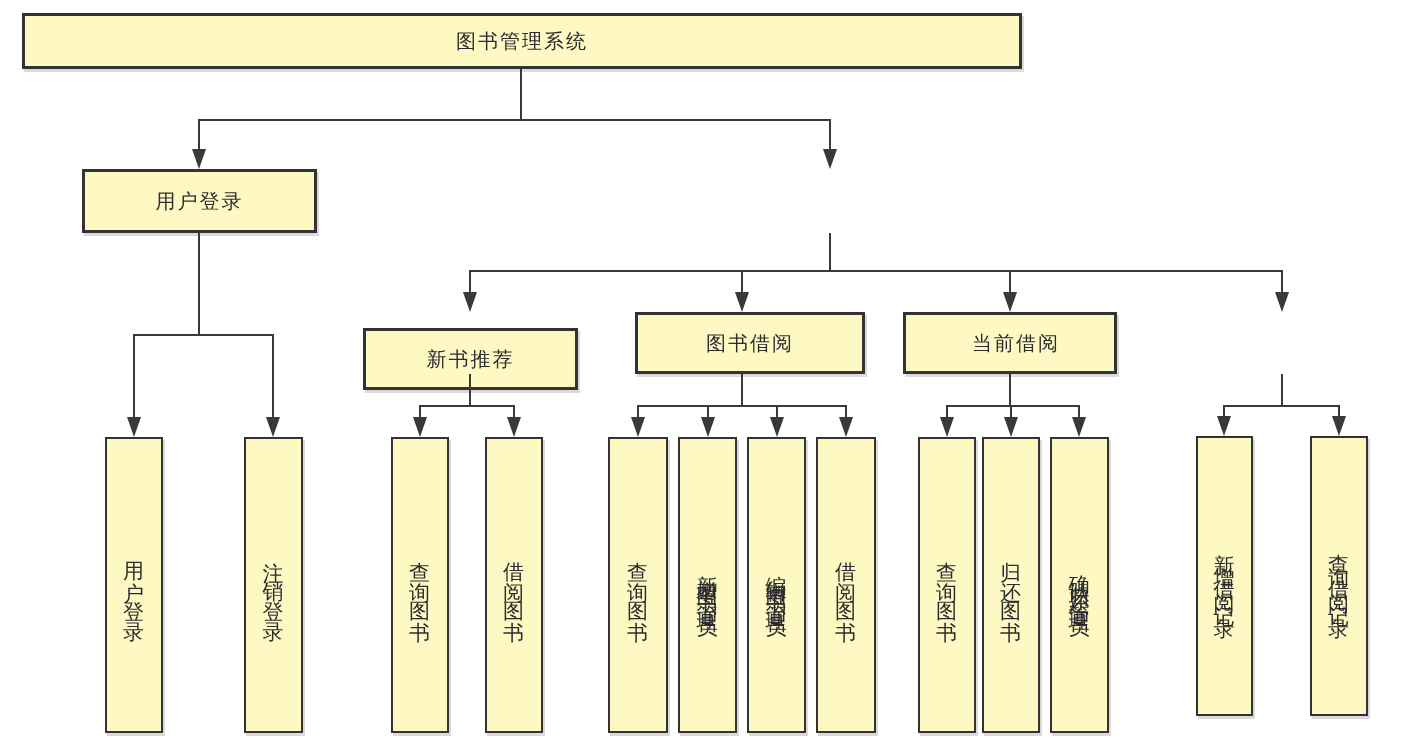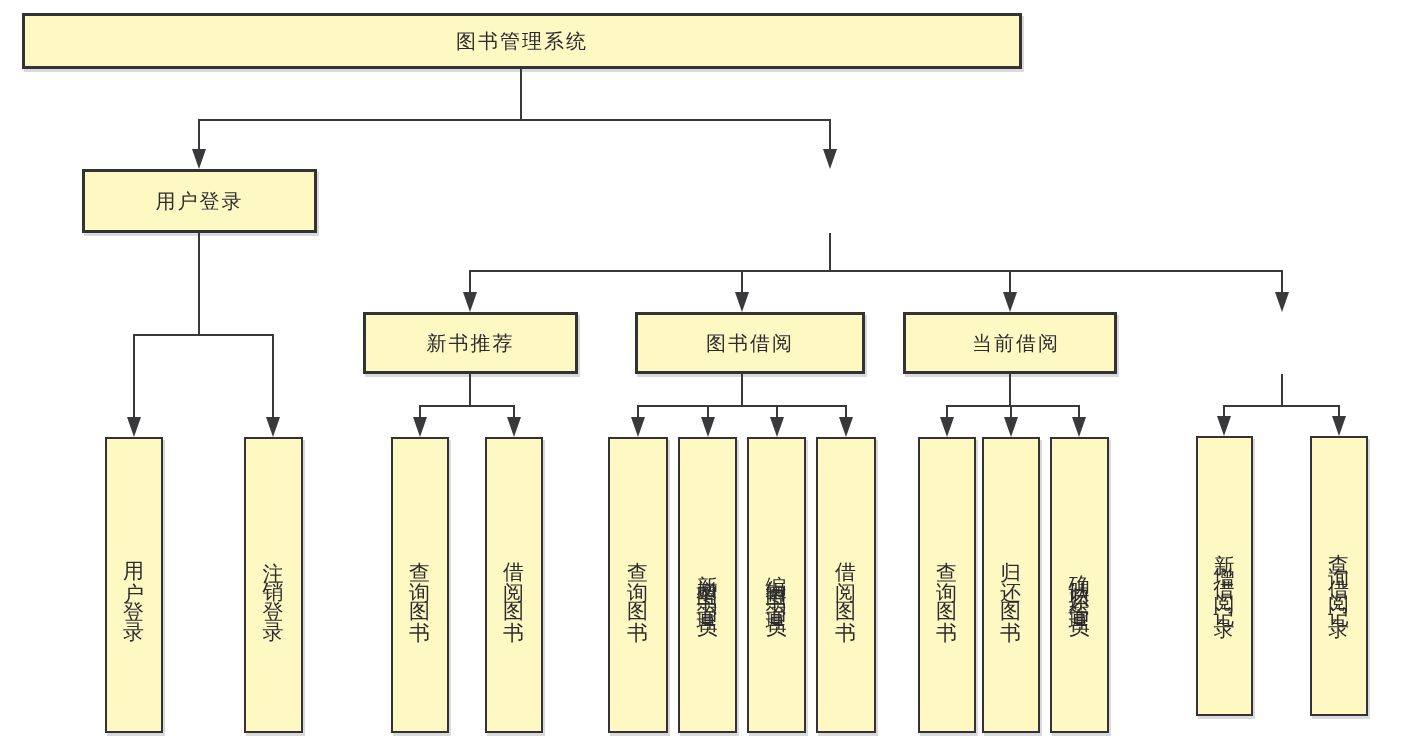--- a/index.html
+++ b/index.html
@@ -68,21 +68,21 @@
   <div class="hl" style="left:469px;top:270px;width:814px;"></div>
   <div class="vl" style="left:469px;top:270px;height:25px;"></div>
   <div class="ah" style="left:463px;top:292px;"></div>
   <div class="vl" style="left:741px;top:270px;height:25px;"></div>
   <div class="ah" style="left:735px;top:292px;"></div>
   <div class="vl" style="left:1009px;top:270px;height:25px;"></div>
   <div class="ah" style="left:1003px;top:292px;"></div>
   <div class="vl" style="left:1281px;top:270px;height:25px;"></div>
   <div class="ah" style="left:1275px;top:292px;"></div>
 
-  <div class="bx bh" style="left:363px;top:312px;width:215px;height:62px;">
+  <div class="bx bh" style="left:363px;top:328px;width:215px;height:62px;">
     <span>新书推荐</span>
   </div>
   <div class="bx bh" style="left:635px;top:312px;width:230px;height:62px;">
     <span>图书借阅</span>
   </div>
   <div class="bx bh" style="left:903px;top:312px;width:214px;height:62px;padding-left:12px;">
     <span>当前借阅</span>
   </div>
 
   <div class="vl" style="left:469px;top:374px;height:32px;"></div>

